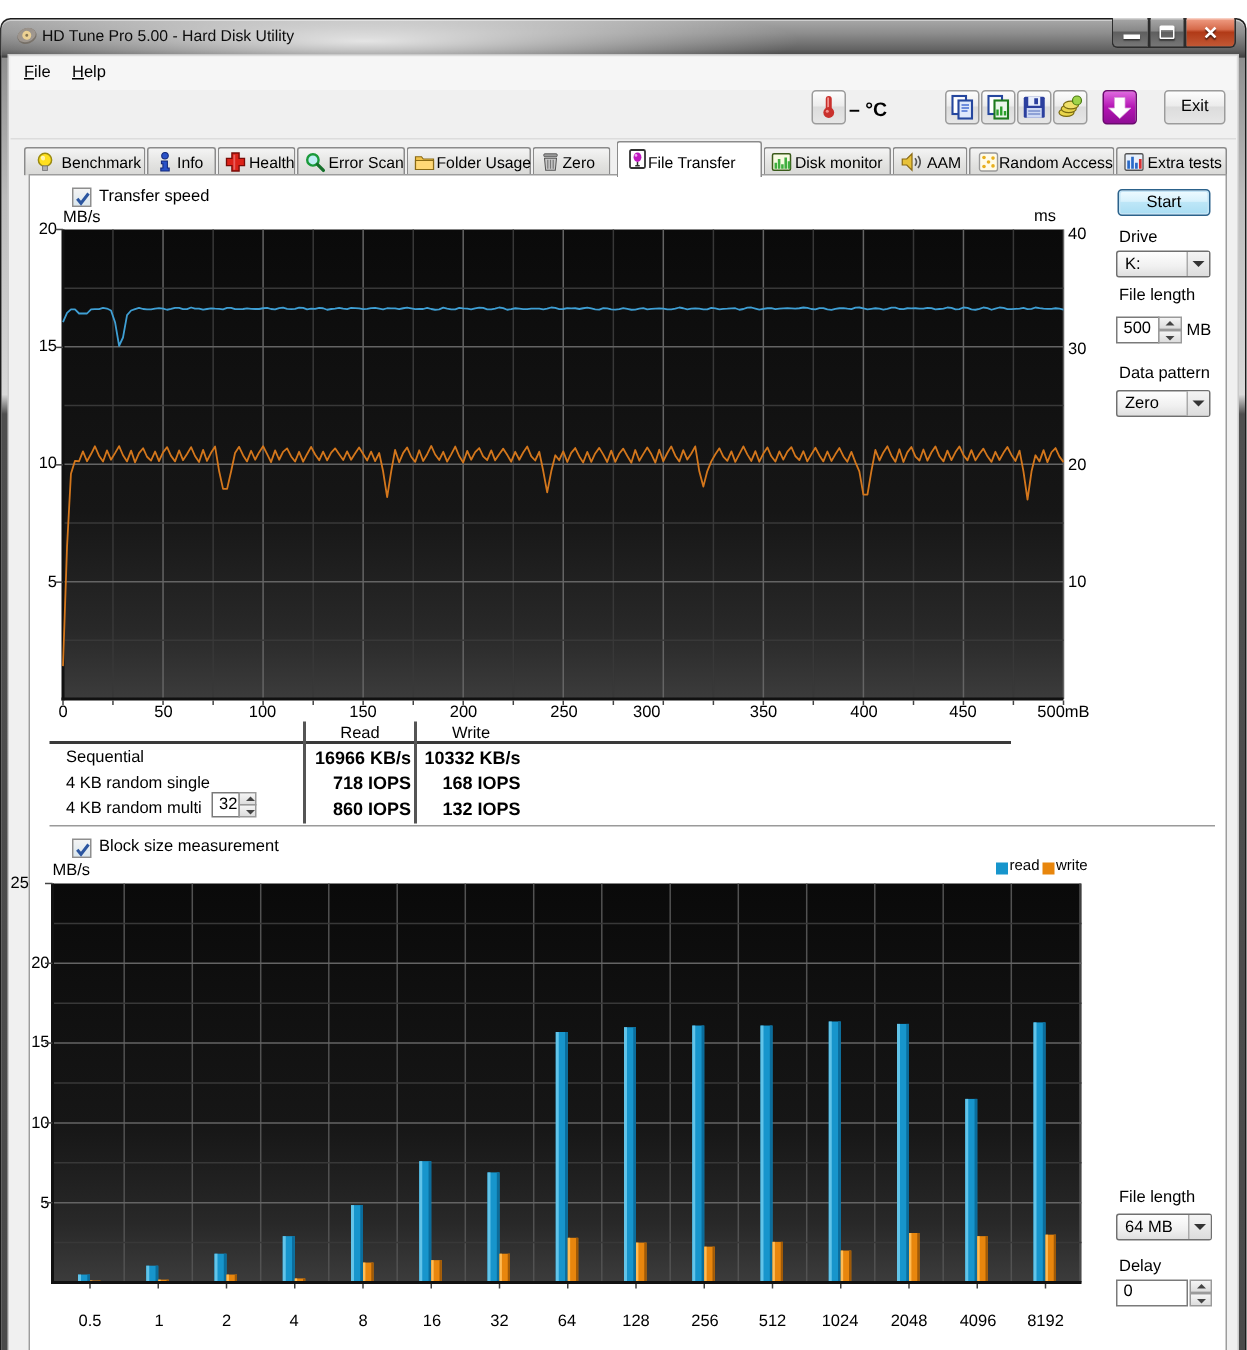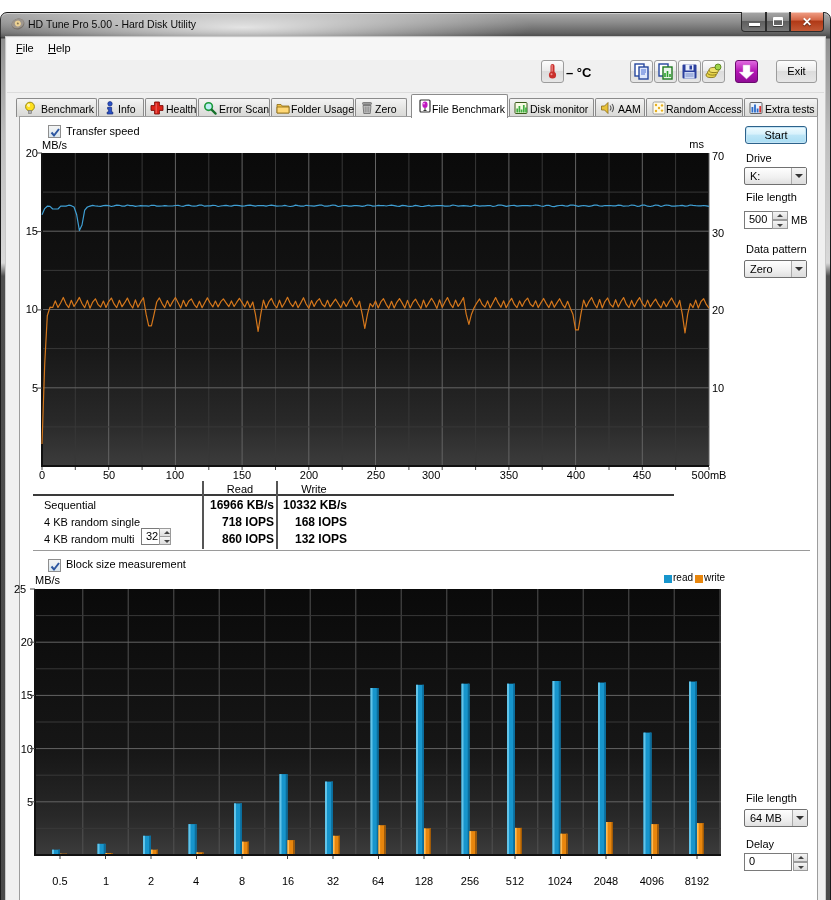--- a/index.html
+++ b/index.html
@@ -170,21 +170,21 @@
       </svg>
  <div class="tx" style="left:19px">Zero</div>
     </div>
 <div id="tabsel">
  <svg class="ticon" style="left:6px" viewBox="0 0 14 14">
         <rect x="2" y="1" width="10" height="12" rx="1" fill="#fff" stroke="#333" stroke-width="1.2"></rect>
         <ellipse cx="7" cy="5.8" rx="2.6" ry="3.2" fill="#c018c0"></ellipse>
         <path d="M7 9v2.5M5.5 11.5h3" stroke="#333" stroke-width="1"></path>
         <circle cx="6" cy="4.6" r="0.9" fill="#f2a8f2"></circle>
       </svg>
- <div class="tx" style="position:absolute;left:20px;top:8px;white-space:nowrap">File Benchmark</div>
+ <div class="tx" style="position:absolute;left:20px;top:8px;white-space:nowrap">File Transfer</div>
     </div>
 <div class="tab" style="left:509px;width:85px">
  <svg class="ticon" style="left:4px" viewBox="0 0 14 14">
         <rect x="1" y="1.5" width="12" height="11" rx="1" fill="#f6fbe2" stroke="#3a5a1a" stroke-width="1"></rect>
         <path d="M3.2 11.5V7.5M5.4 11.5V5M7.6 11.5V8.5M9.8 11.5V4M12 11.5V6.5" stroke="#3fae3f" stroke-width="1.7"></path>
       </svg>
  <div class="tx" style="left:20px">Disk monitor</div>
     </div>
 <div class="tab" style="left:595px;width:50px">
  <svg class="ticon" style="left:4px" viewBox="0 0 14 14">
@@ -452,21 +452,21 @@
       <line x1="30" y1="683.4" x2="35" y2="683.4" stroke="#444" stroke-width="1"></line>
       <line x1="30" y1="736.6" x2="35" y2="736.6" stroke="#444" stroke-width="1"></line>
       <line x1="30" y1="789.8" x2="35" y2="789.8" stroke="#444" stroke-width="1"></line>
     </svg>
 <div class="lbl" style="left:42px;top:127px">MB/s</div>
 <div class="lbl" style="left:12px;top:135px;width:26px;text-align:right">20</div>
 <div class="lbl" style="left:12px;top:213px;width:26px;text-align:right">15</div>
 <div class="lbl" style="left:12px;top:291px;width:26px;text-align:right">10</div>
 <div class="lbl" style="left:12px;top:370px;width:26px;text-align:right">5</div>
 <div class="lbl" style="left:678px;top:126px;width:26px;text-align:right">ms</div>
-<div class="lbl" style="left:712px;top:138px">70</div>
+<div class="lbl" style="left:712px;top:138px">40</div>
 <div class="lbl" style="left:712px;top:215px">30</div>
 <div class="lbl" style="left:712px;top:292px">20</div>
 <div class="lbl" style="left:712px;top:370px">10</div>
 <div class="lbl" style="left:22px;top:457px;width:40px;text-align:center">0</div>
     <div class="lbl" style="left:89px;top:457px;width:40px;text-align:center">50</div>
     <div class="lbl" style="left:155px;top:457px;width:40px;text-align:center">100</div>
     <div class="lbl" style="left:222px;top:457px;width:40px;text-align:center">150</div>
     <div class="lbl" style="left:289px;top:457px;width:40px;text-align:center">200</div>
     <div class="lbl" style="left:356px;top:457px;width:40px;text-align:center">250</div>
     <div class="lbl" style="left:422px;top:457px;width:40px;text-align:left">300</div>
@@ -502,21 +502,21 @@
       <svg width="13" height="13" viewBox="0 0 13 13">
         <path d="M2.5 6.5 L5 9.5 L10 3" stroke="#2c56a0" stroke-width="2" fill="none"></path>
       </svg>
     </div>
 <div class="lbl" style="left:66px;top:546px">Block size measurement</div>
 <div class="lbl" style="left:35px;top:562px">MB/s</div>
 <div class="abs" style="left:664px;top:563px;width:8px;height:8px;background:#1795cc"></div>
 <div class="lbl" style="left:673px;top:560px;font-size:10px">read</div>
 <div class="abs" style="left:695px;top:563px;width:8px;height:8px;background:#e8860d"></div>
 <div class="lbl" style="left:704px;top:560px;font-size:10px">write</div>
-<div class="lbl" style="left:7px;top:571px;width:26px;text-align:center">25</div>
+<div class="lbl" style="left:7px;top:571px;width:26px;text-align:left">25</div>
 <div class="lbl" style="left:7px;top:624px;width:26px;text-align:right">20</div>
 <div class="lbl" style="left:7px;top:677px;width:26px;text-align:right">15</div>
 <div class="lbl" style="left:7px;top:731px;width:26px;text-align:right">10</div>
 <div class="lbl" style="left:7px;top:784px;width:26px;text-align:right">5</div>
 <div class="lbl" style="left:38px;top:863px;width:44px;text-align:center">0.5</div>
 <div class="lbl" style="left:84px;top:863px;width:44px;text-align:center">1</div>
 <div class="lbl" style="left:129px;top:863px;width:44px;text-align:center">2</div>
 <div class="lbl" style="left:174px;top:863px;width:44px;text-align:center">4</div>
 <div class="lbl" style="left:220px;top:863px;width:44px;text-align:center">8</div>
 <div class="lbl" style="left:266px;top:863px;width:44px;text-align:center">16</div>

